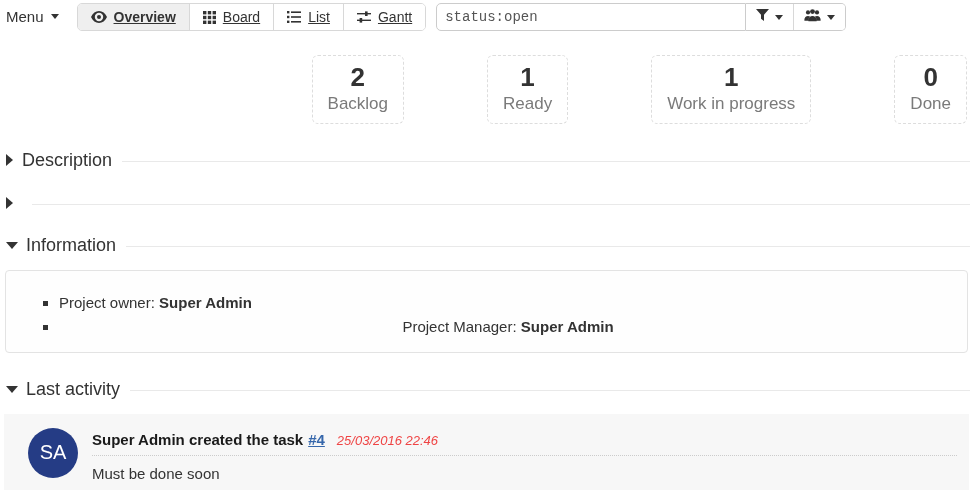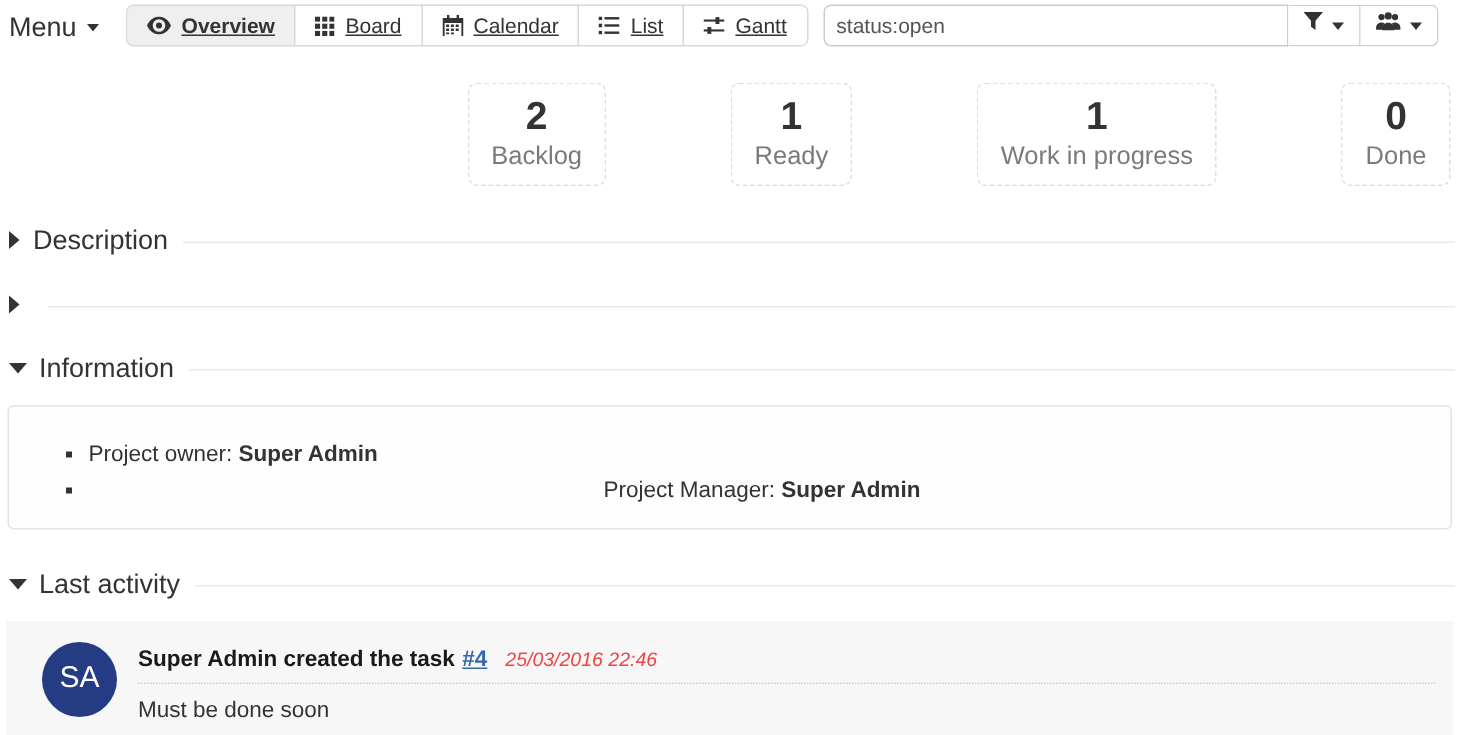--- a/index.html
+++ b/index.html
@@ -1,36 +1,36 @@
 <!DOCTYPE html>
 <html><head>
 <meta charset="utf-8">
 <style>
   * { margin:0; padding:0; box-sizing:border-box; }
   html,body { width:973px; height:490px; overflow:hidden; background:#fff;
     font-family:"Liberation Sans","DejaVu Sans",sans-serif; color:#333; }
 
   
   .topbar { display:flex; align-items:flex-start; padding:3px 6px 0 6px; height:34px; }
-  .menu-toggle { display:inline-flex; align-items:center; gap:7px; font-size:18px;
+  .menu-toggle { display:inline-flex; align-items:center; gap:7px; font-size:15px;
     color:#333; margin:5px 18px 0 0; cursor:pointer; white-space:nowrap; }
   .caret { width:0; height:0; border-left:4px solid transparent; border-right:4px solid transparent;
     border-top:5px solid #333; display:inline-block; }
   .tabgroup { display:inline-flex; border:1px solid #d8d8d8; border-radius:5px; overflow:hidden;
     background:#fff; height:28px;text-decoration:underline; }
   .tab { display:inline-flex; align-items:center; gap:7px; padding:0 13px; font-size:14px;
     color:#333; border-left:1px solid #d8d8d8; cursor:pointer; background:#fff; white-space:nowrap; }
   .tab:first-child { border-left:none; }
   .tab.active { background:#efefef; font-weight:bold; }
   .tab svg { display:block; }
 
   .searchgroup { display:flex; margin-left:10px; height:28px; }
   .search-input { width:310px; height:28px; border:1px solid #ccc; border-radius:5px 0 0 5px;
     padding:0 8px; font-size:14px; color:#555; outline:none;
-    font-family:Liberation Sans, sans-serif; }
+    font-family:Liberation Mono, monospace; }
   .btngroup { display:flex; border:1px solid #ccc; border-left:none; border-radius:0 5px 5px 0;
     overflow:hidden; background:#fff; }
   .icon-btn { display:inline-flex; align-items:center; gap:6px; padding:0 10px; cursor:pointer;
     background:#fff; border-left:1px solid #d8d8d8; }
   .icon-btn:first-child { border-left:none; }
 
   
   .summary-row { display:flex; justify-content:flex-end; gap:83px; padding-right:6px; margin-top:21px; }
   .summary-box { border:1px dashed #ddd; border-radius:6px; padding:7px 15px 9px 15px;
     text-align:center; min-width:72px; }
@@ -101,29 +101,20 @@
             <rect x="9.6" y="4.8" width="3.4" height="3.4"></rect>
             <rect x="0" y="9.6" width="3.4" height="3.4"></rect>
             <rect x="4.8" y="9.6" width="3.4" height="3.4"></rect>
             <rect x="9.6" y="9.6" width="3.4" height="3.4"></rect>
           </svg>
       </span>
       <span>Board</span>
     </span>
     <span class="tab">
       <span>
-        <svg width="14" height="14" viewBox="0 0 14 14">
-            <path d="M3 0h1.6v2H3zM9.4 0H11v2H9.4zM0 2h14v12H0zm1.4 3.4h11.2v9.2H1.4z" fill-rule="evenodd"></path>
-            <path d="M2.4 6.4h2v1.6h-2zm3.2 0h2v1.6h-2zm3.2 0h2v1.6h-2zM2.4 9h2v1.6h-2zM5.6 9h2v1.6h-2zM8.8 9h2v1.6h-2zM2.4 11.6h2v1.2h-2zm3.2 0h2v1.2h-2z"></path>
-          </svg>
-      </span>
-      <span>Calendar</span>
-    </span>
-    <span class="tab">
-      <span>
         <svg width="14" height="12" viewBox="0 0 14 12">
             <rect x="0" y="0" width="2.4" height="2.4"></rect>
             <rect x="4" y="0.4" width="10" height="1.6"></rect>
             <rect x="0" y="4.8" width="2.4" height="2.4"></rect>
             <rect x="4" y="5.2" width="10" height="1.6"></rect>
             <rect x="0" y="9.6" width="2.4" height="2.4"></rect>
             <rect x="4" y="10" width="10" height="1.6"></rect>
           </svg>
       </span>
       <span>List</span>

